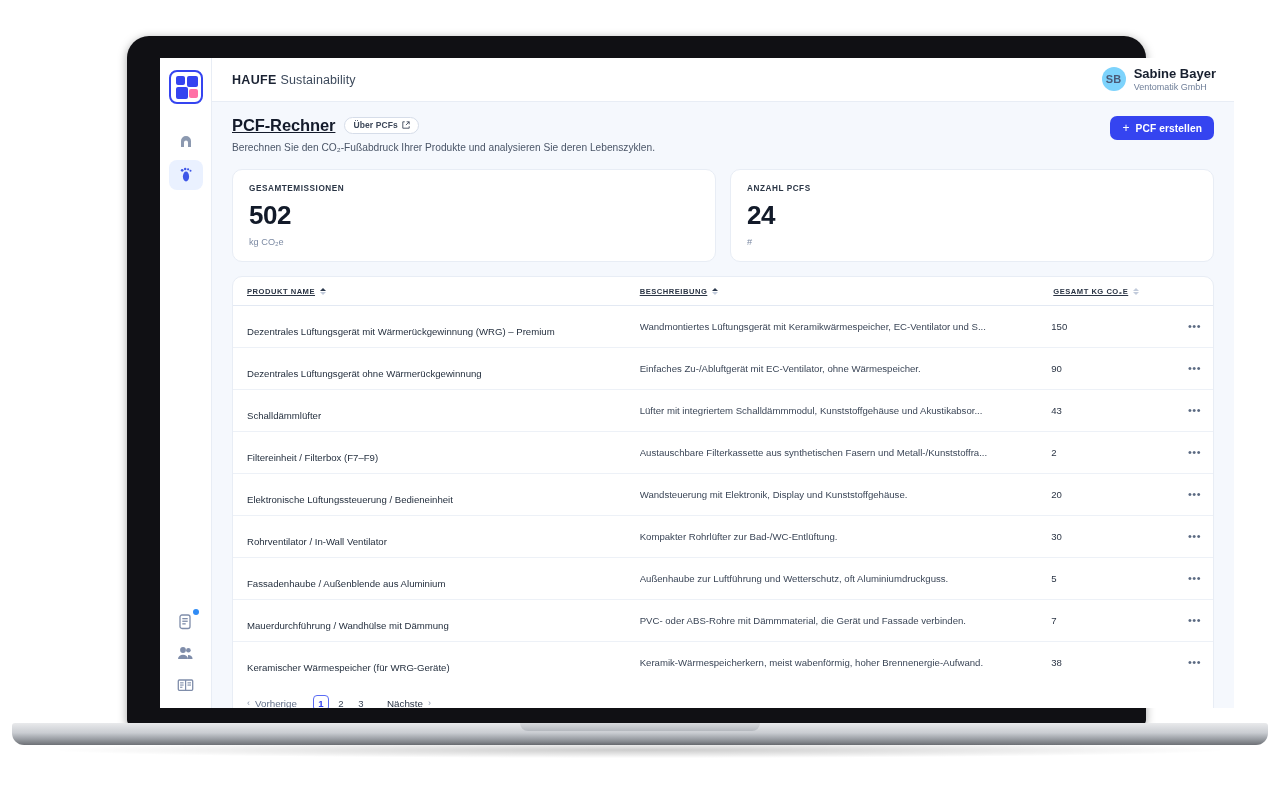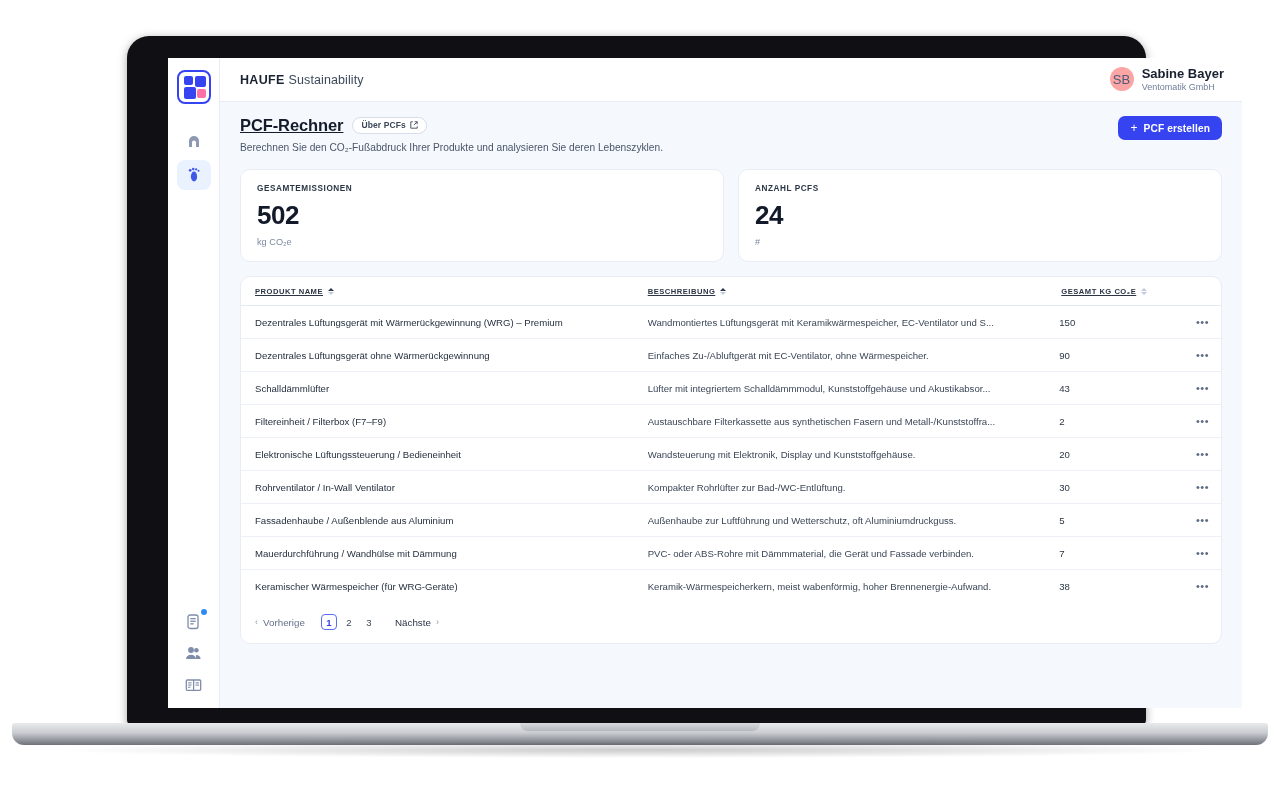--- a/index.html
+++ b/index.html
@@ -16,21 +16,21 @@
   .laptop-lid {
     position: absolute;
     left: 127px; top: 36px;
     width: 1019px; height: 690px;
     background: #101014;
     border-radius: 22px 22px 6px 6px;
     box-shadow: 0 2px 10px rgba(0,0,0,.35);
   }
   .laptop-screen {
     position: absolute;
-    left: 168px; top: 58px;
+    left: 160px; top: 58px;
     width: 1074px; height: 650px;
     background: #f5f8fd;
     overflow: hidden;
   }
   .laptop-base {
     position: absolute;
     left: 12px; top: 723px;
     width: 1256px; height: 22px;
     background: linear-gradient(180deg,#e9eaec 0%, #c9ccd1 45%, #9fa3a9 70%, #6e7176 100%);
     border-radius: 3px 3px 12px 12px;
@@ -91,22 +91,22 @@
     height: 44px; background:#fff; border-bottom: 1px solid #e8edf5;
     display: flex; align-items: center; justify-content: space-between;
     padding: 0 18px 0 20px; flex: 0 0 44px;
   }
   .brand { font-size: 12.5px; color:#3d4a5c; letter-spacing:.1px; }
   .brand b { color:#1b2333; font-weight: 700; letter-spacing:.3px; }
   .brand span.sep { display:inline-block; width:4px; }
   .user { display:flex; align-items:center; gap:8px; }
   .avatar {
     width: 24px; height: 24px; border-radius:50%;
-    background:#fca5a5; color:#4a5a78;
-    font-size:13px; font-weight:400;
+    background:#7dd3fc; color:#4a5a78;
+    font-size:11px; font-weight:700;
     display:flex; align-items:center; justify-content:center;
     letter-spacing:.2px;
   }
   .user-text { line-height: 1.22; }
   .user-name { font-size: 13px; font-weight:700; color:#18202f; }
   .user-org { font-size: 9px; color:#71809a; }
 
   .content { flex:1; padding: 14px 20px 0 20px; overflow:hidden; }
 
   .page-head { display:flex; align-items:flex-start; justify-content:space-between; }
@@ -164,21 +164,21 @@
   }
   tbody tr:last-child td { border-bottom: none; }
   .c-name { padding-left: 14px; padding-right: 12px; }
   .c-desc { padding-right: 14px; }
   .c-val { padding-right: 6px; }
   .c-act { padding-right: 12px; text-align:right; }
 
   .prod-link {
     color:#25303f; text-decoration: underline; text-underline-offset: 2px;
     text-decoration-color:#9fabbf; cursor:pointer;
-    white-space: nowrap; overflow:hidden; text-overflow:ellipsis; display:block;
+    white-space: nowrap; overflow:hidden; text-overflow:ellipsis; display:block;margin-top:9px;
   }
   .desc-txt { color:#3b4657; white-space: nowrap; overflow:hidden; text-overflow:ellipsis; display:block; }
   .kebab { color:#5b6a82; letter-spacing:.5px; font-size: 11px; cursor:pointer; line-height:1; }
 
   .pager { display:flex; align-items:center; gap:6px; padding: 12px 0 13px 14px; }
   .pg-txt { font-size: 9.8px; color:#64718a; cursor:pointer; display:flex; align-items:center; gap:5px; }
   .pg-txt.next { color:#2a3446; font-weight:400; margin-left: 12px; }
   .pg-nums { display:flex; align-items:center; gap:4px; margin-left: 10px; }
   .pg-num {
     min-width: 16px; height:16px; border-radius:4px;

